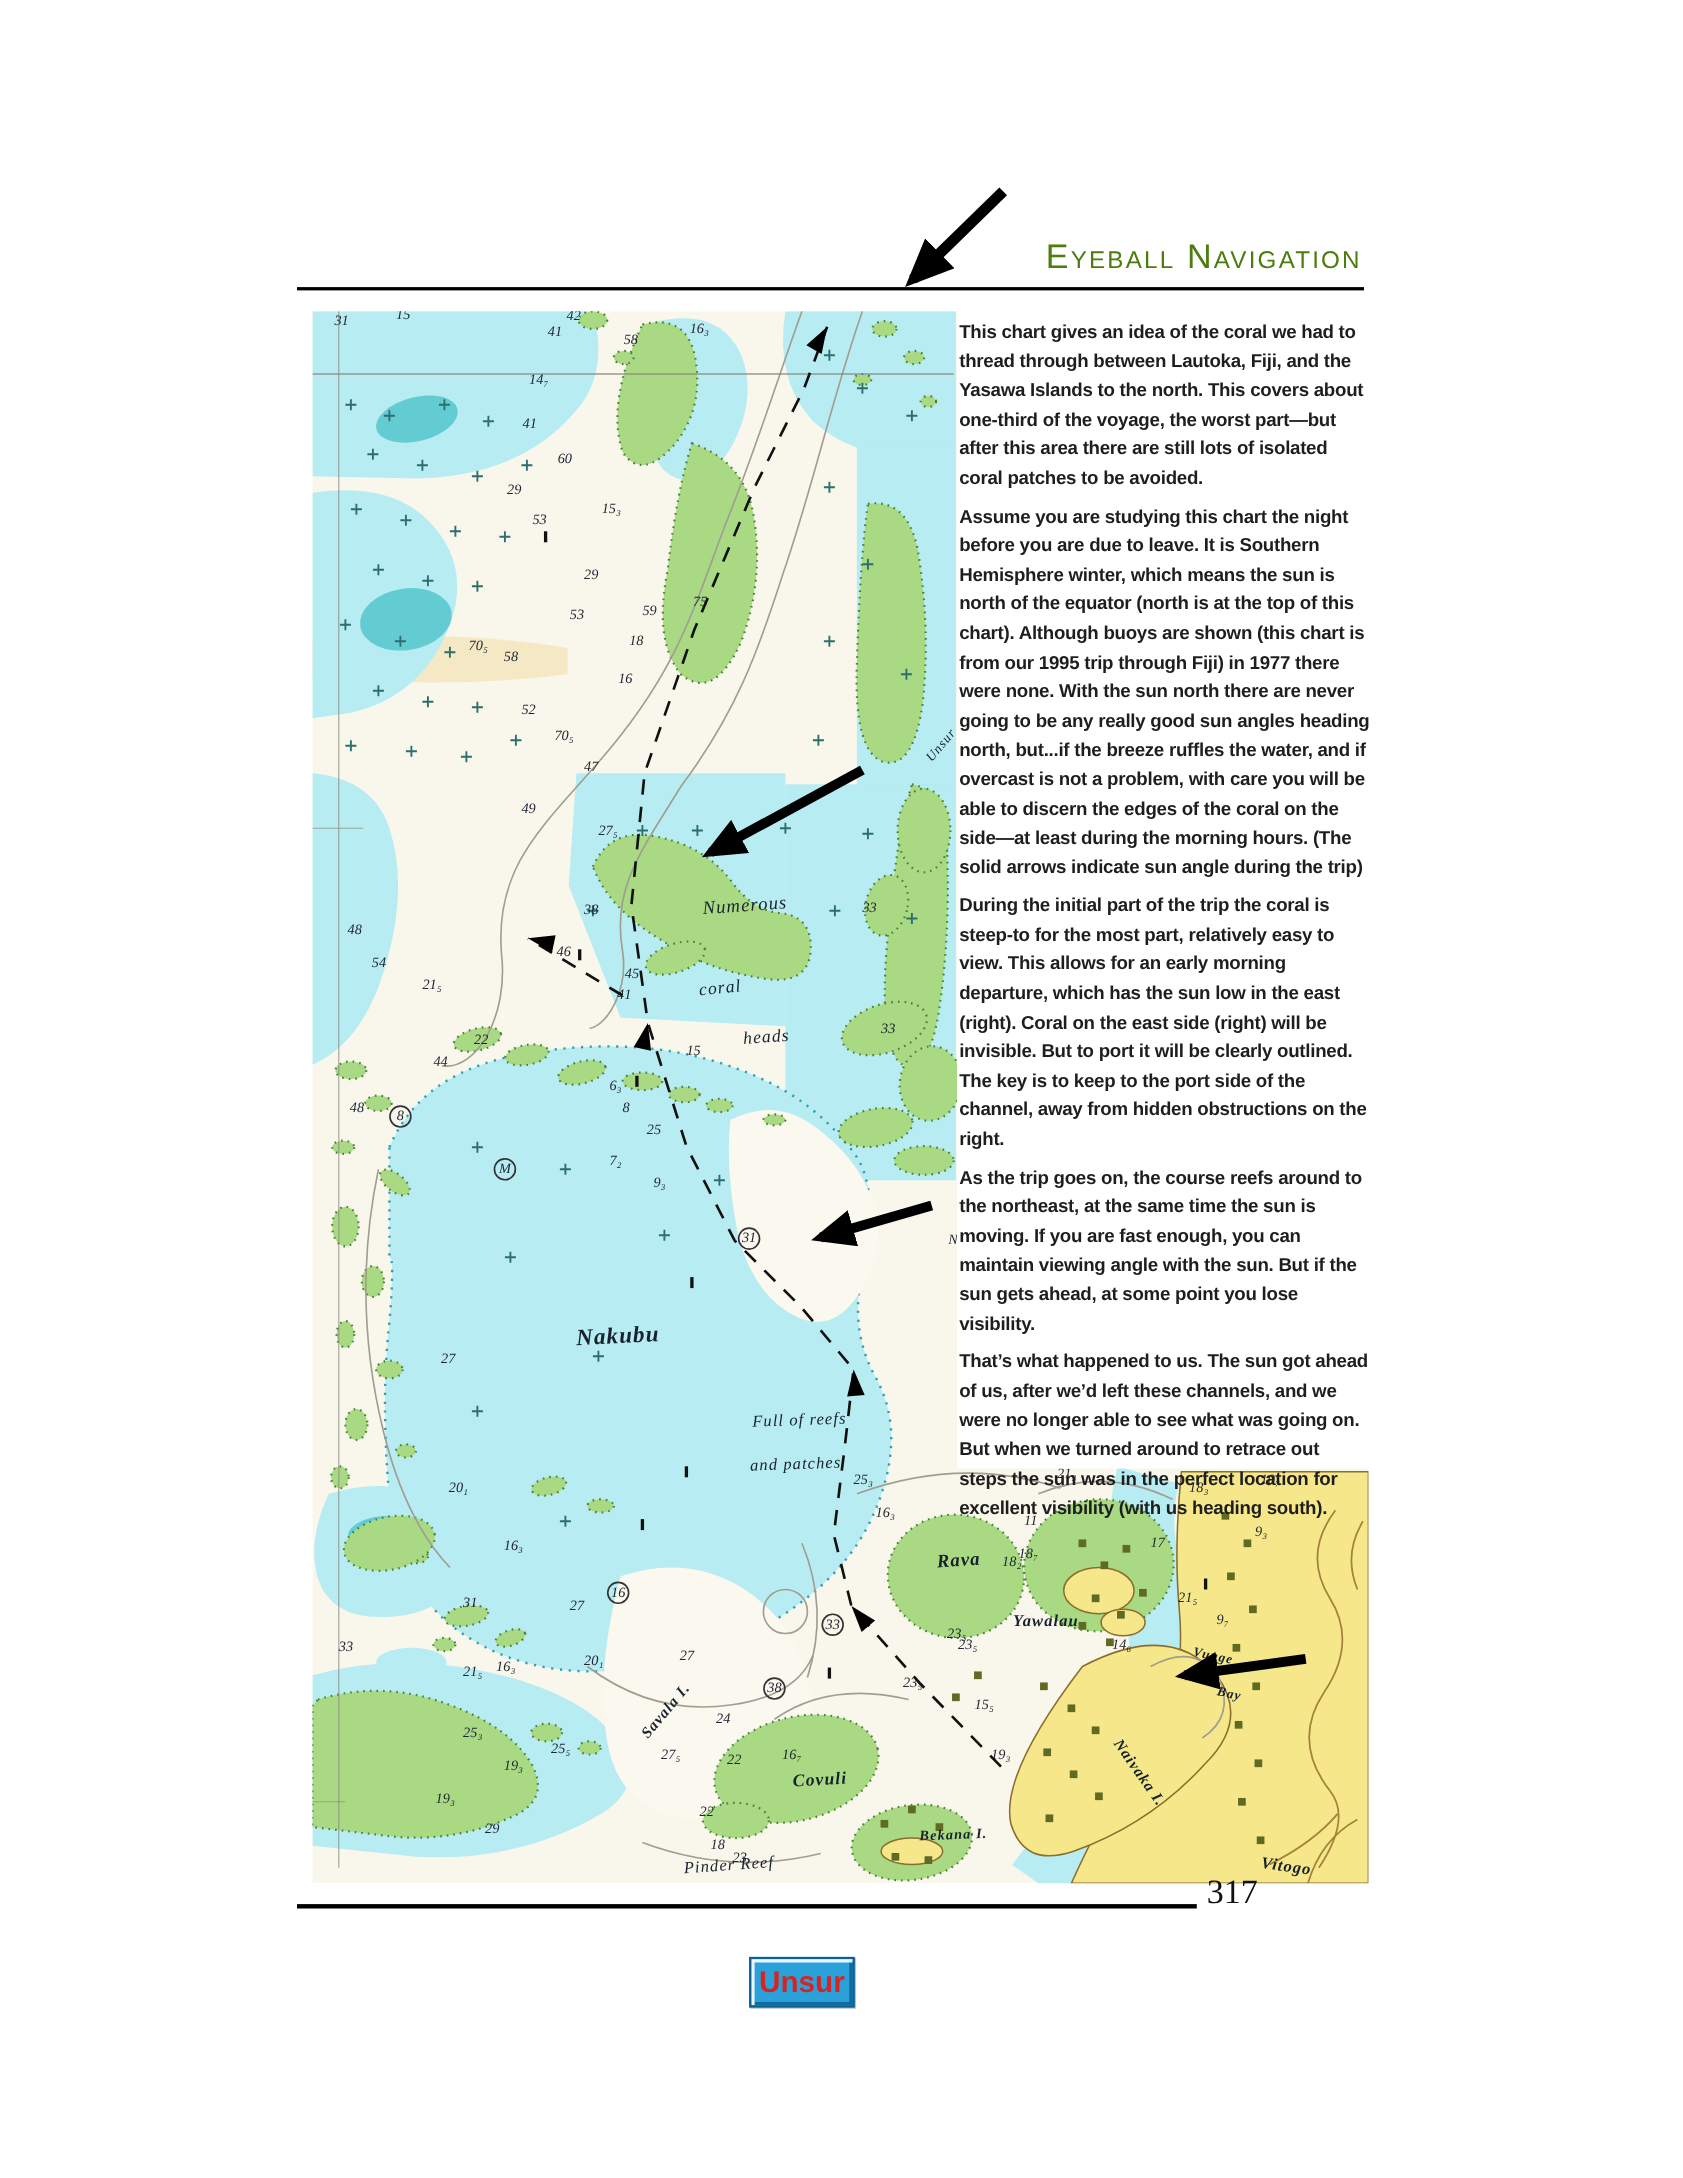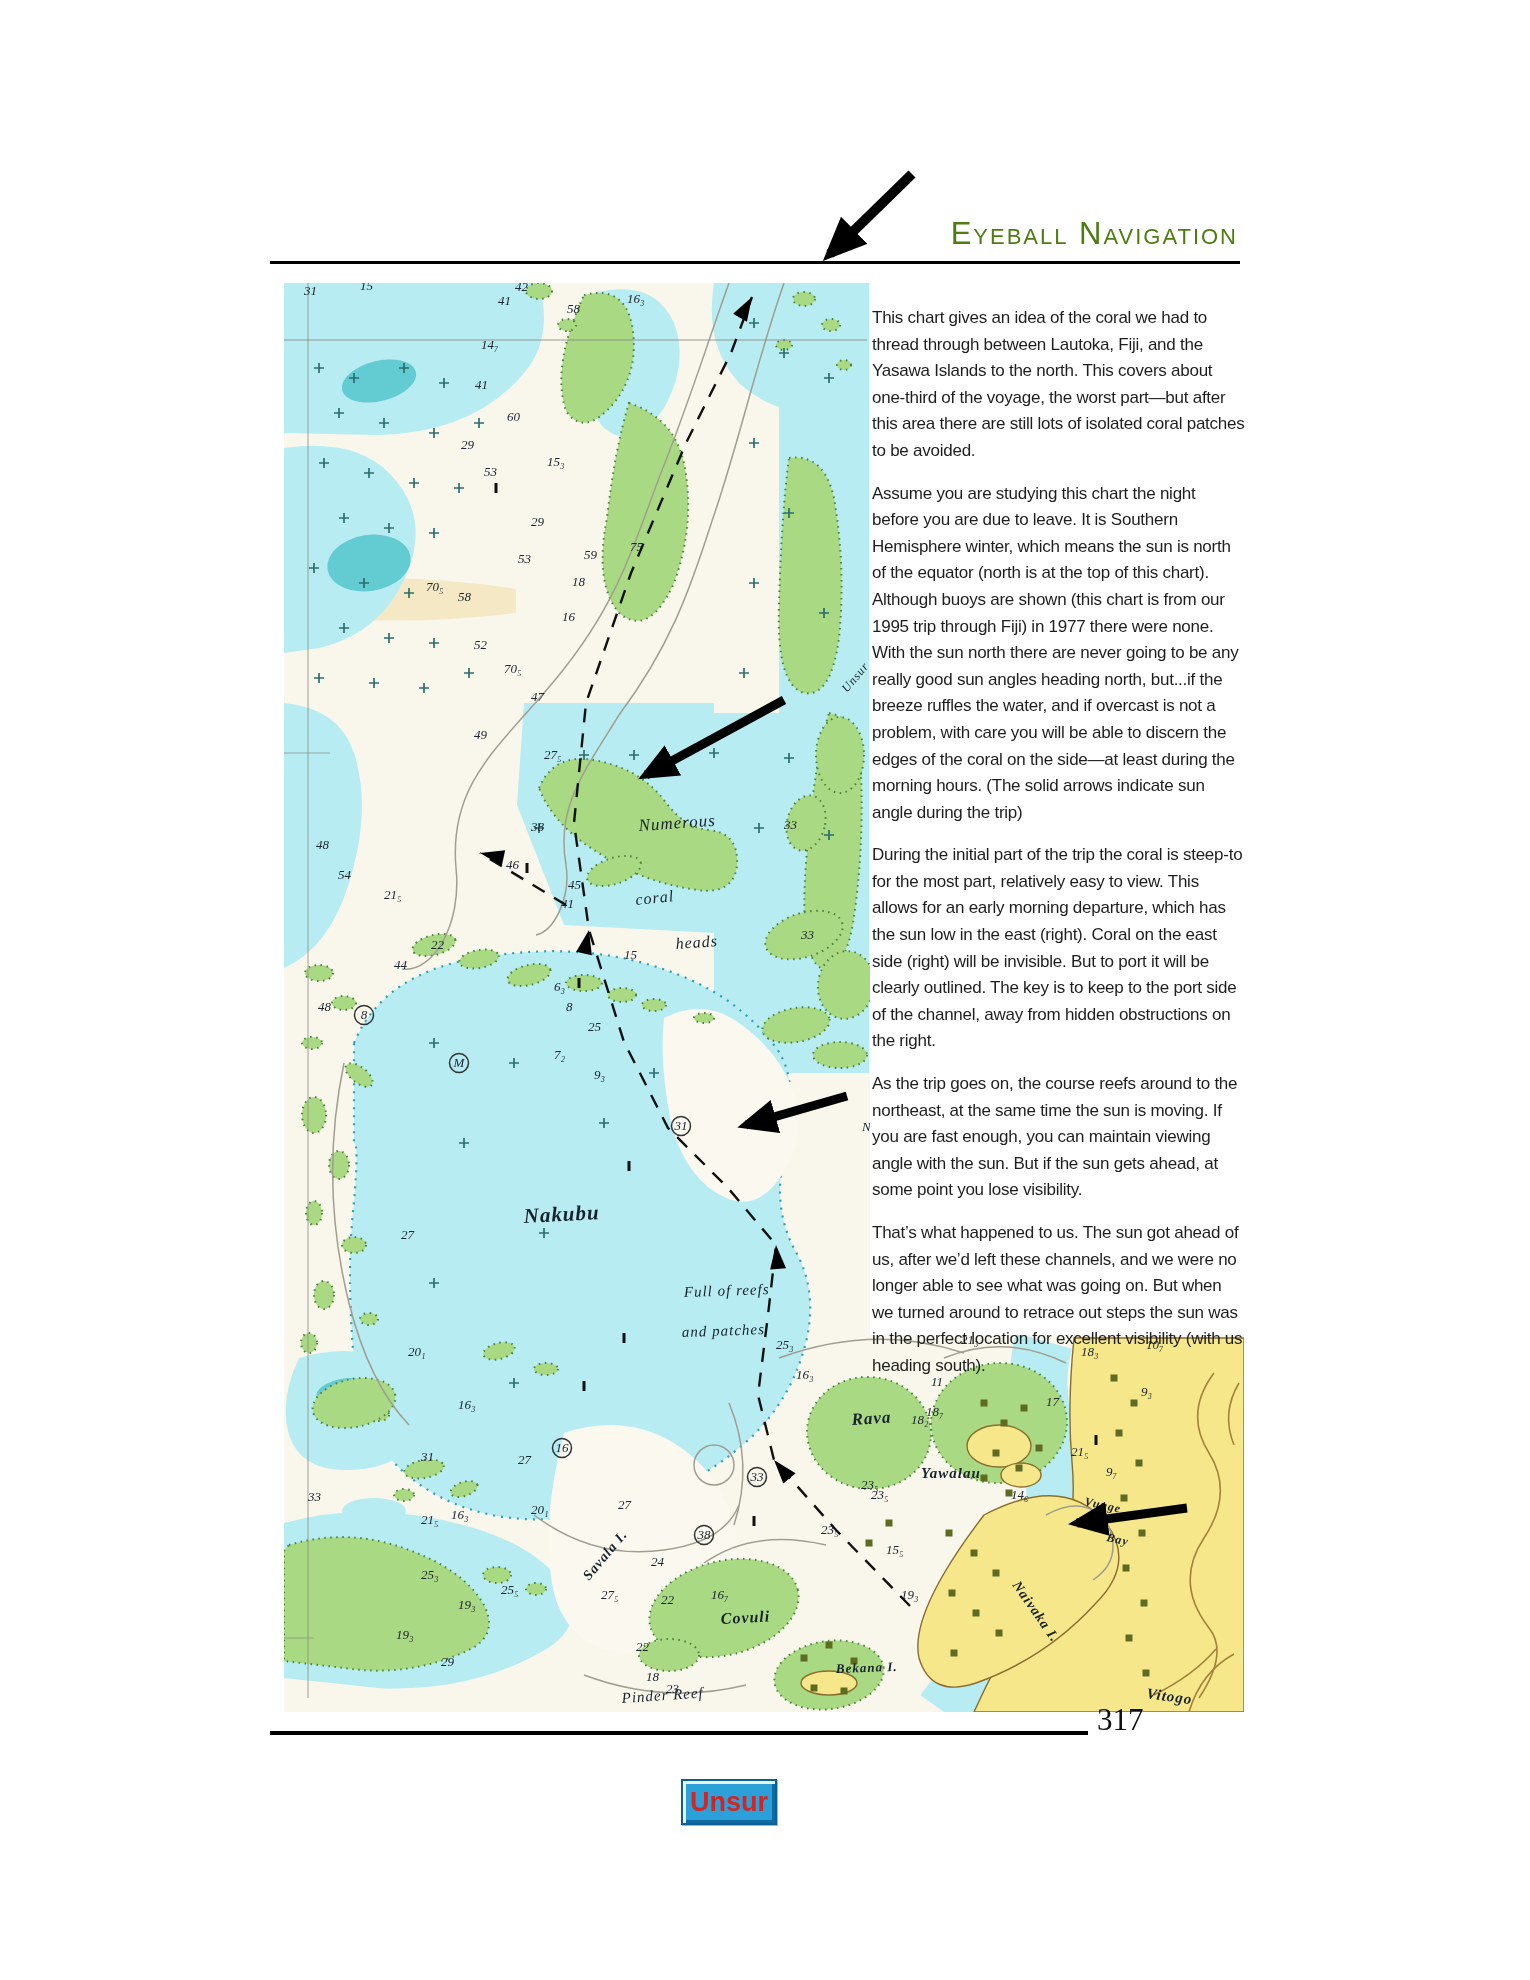--- a/index.html
+++ b/index.html
@@ -2,21 +2,21 @@
 <html><head>
 <meta charset="utf-8">
 <style>
   html,body{margin:0;padding:0;background:#fff;}
   #page{position:relative;width:1530px;height:1980px;background:#ffffff;overflow:hidden;
         font-family:"Liberation Sans",sans-serif;}
   .rule{position:absolute;background:#000;}
   #title{position:absolute;top:216px;right:292px;font-size:31px;letter-spacing:2px;color:#4d7c0f;
          font-variant:small-caps;font-weight:400;}
   #textcol{position:absolute;left:872px;top:289px;width:374px;color:#1e1e1e;}
-  #textcol p{margin:16px 0 8px 0;font-size:17px;line-height:26.6px;letter-spacing:-0.25px;}
+  #textcol p{margin:0 0 8px 0;font-size:17px;line-height:26.6px;letter-spacing:-0.25px;font-weight:bold;}
   #pagenum{position:absolute;left:1097px;top:1702px;font-family:"Liberation Serif",serif;
            font-size:31px;color:#111;}
   #helpbtn{position:absolute;left:681px;top:1779px;width:96px;height:46px;background:#2ba0d9;
            border:2px solid #0f5f93;box-sizing:border-box;cursor:pointer;
            box-shadow:inset 3px 3px 0 #e8f5fd,inset -3px -3px 0 #0f6ba1,1px 1px 0 #9fb6c4;
            color:#d42525;font-size:27px;font-weight:bold;display:flex;align-items:center;
            justify-content:center;font-family:"Liberation Sans",sans-serif;}
   #mapwrap{position:absolute;left:284px;top:283px;width:960px;height:1429px;}
   svg text{user-select:none;}
   .lb{font-family:"Liberation Serif",serif;font-style:italic;fill:#17222c;}

